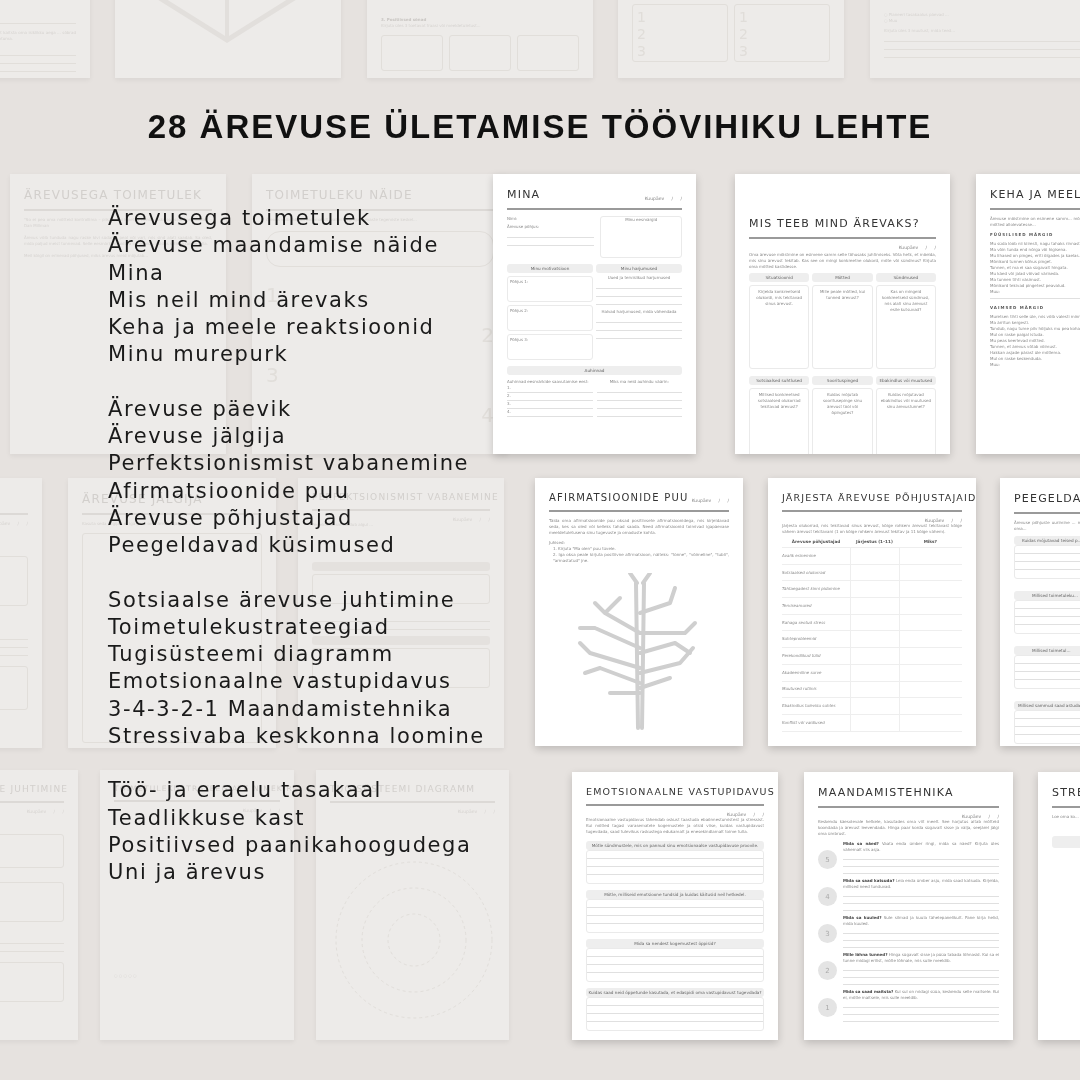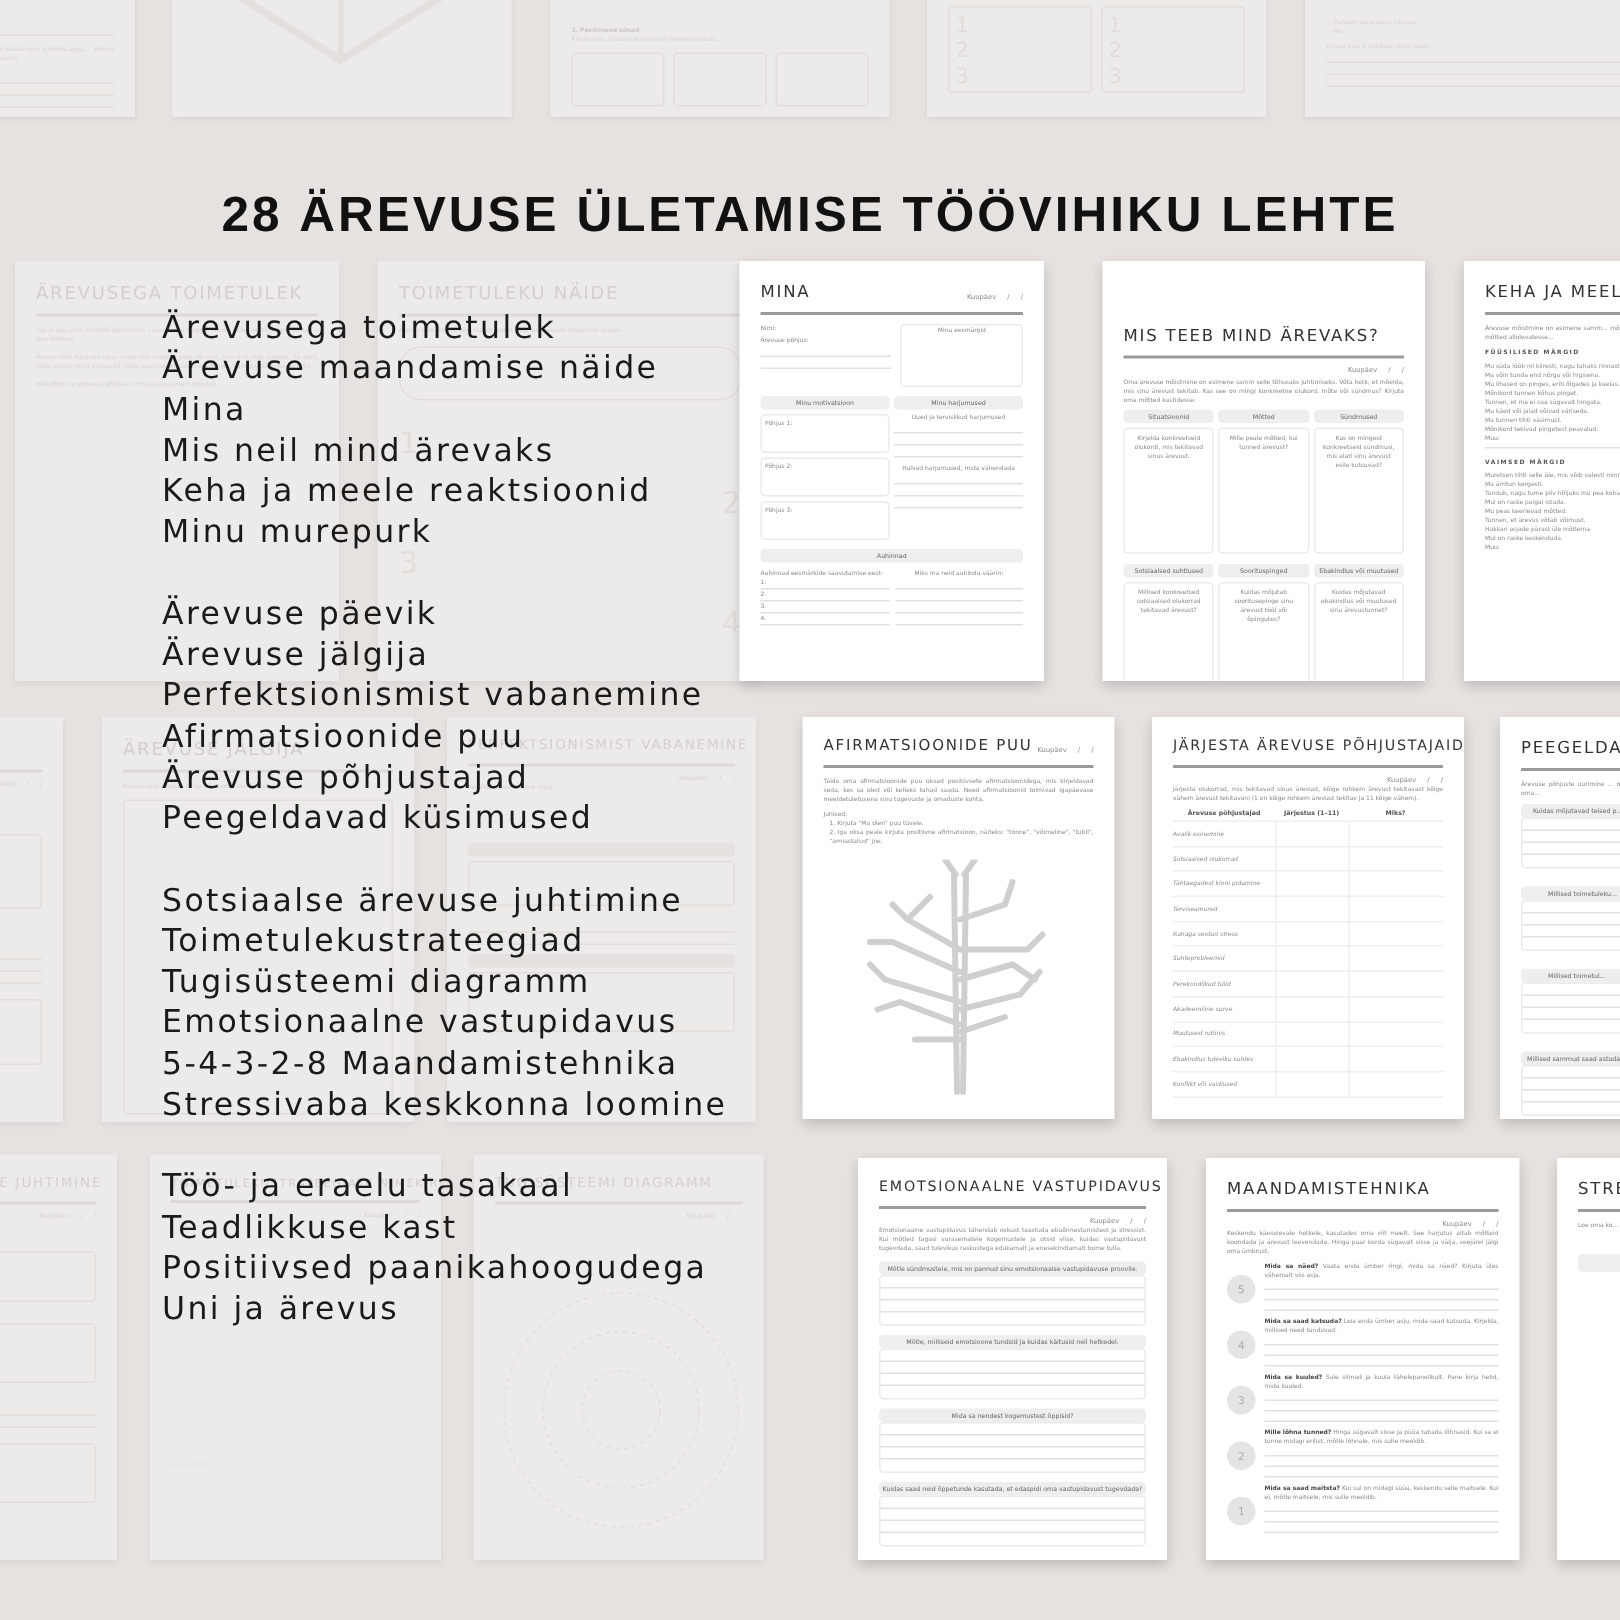--- a/index.html
+++ b/index.html
@@ -35,21 +35,21 @@
   .page.faded .ptext { color: #d6d3d0; }
   .hdr-pill { background: #eeeeee; border-radius: 3px; font-size: 4.2px; color: #666; text-align: center; padding: 2px 0; }
   .page.faded .hdr-pill { background: #e4e1de; color: #d6d3d0; }
   .box { border: 1px solid #eaeaea; border-radius: 3px; }
   .page.faded .box { border-color: #e1deda; }
   .line { border-bottom: 1px solid #e0e0e0; height: 8px; }
   .page.faded .line { border-color: #e1deda; }
 
   
   .headline {
-    position: absolute; left: 0; right: 0; top: 124px; text-align: center;
+    position: absolute; left: 0; right: 0; top: 108px; text-align: center;
     font-family: "Liberation Sans", sans-serif; font-weight: bold;
     font-size: 33px; letter-spacing: 2px; color: #111;
   }
   .list {
     position: absolute; left: 108px; top: 205px;
     font-family: "DejaVu Sans", sans-serif; font-size: 21px; letter-spacing: 1.6px;
     color: #1a1a1a; line-height: 27.3px; z-index: 5;
   }
   .list .group { margin-bottom: 27px; }
   .list .item { white-space: nowrap; }
@@ -259,21 +259,21 @@
       <div class="item">Perfektsionismist vabanemine</div>
       <div class="item">Afirmatsioonide puu</div>
       <div class="item">Ärevuse põhjustajad</div>
       <div class="item">Peegeldavad küsimused</div>
     </div>
     <div class="group">
       <div class="item">Sotsiaalse ärevuse juhtimine</div>
       <div class="item">Toimetulekustrateegiad</div>
       <div class="item">Tugisüsteemi diagramm</div>
       <div class="item">Emotsionaalne vastupidavus</div>
-      <div class="item">5-4-3-2-8 Maandamistehnika</div>
+      <div class="item">3-4-3-2-1 Maandamistehnika</div>
       <div class="item">Stressivaba keskkonna loomine</div>
     </div>
     <div class="group">
       <div class="item">Töö- ja eraelu tasakaal</div>
       <div class="item">Teadlikkuse kast</div>
       <div class="item">Positiivsed paanikahoogudega</div>
       <div class="item">Uni ja ärevus</div>
     </div>
   </div>
 

